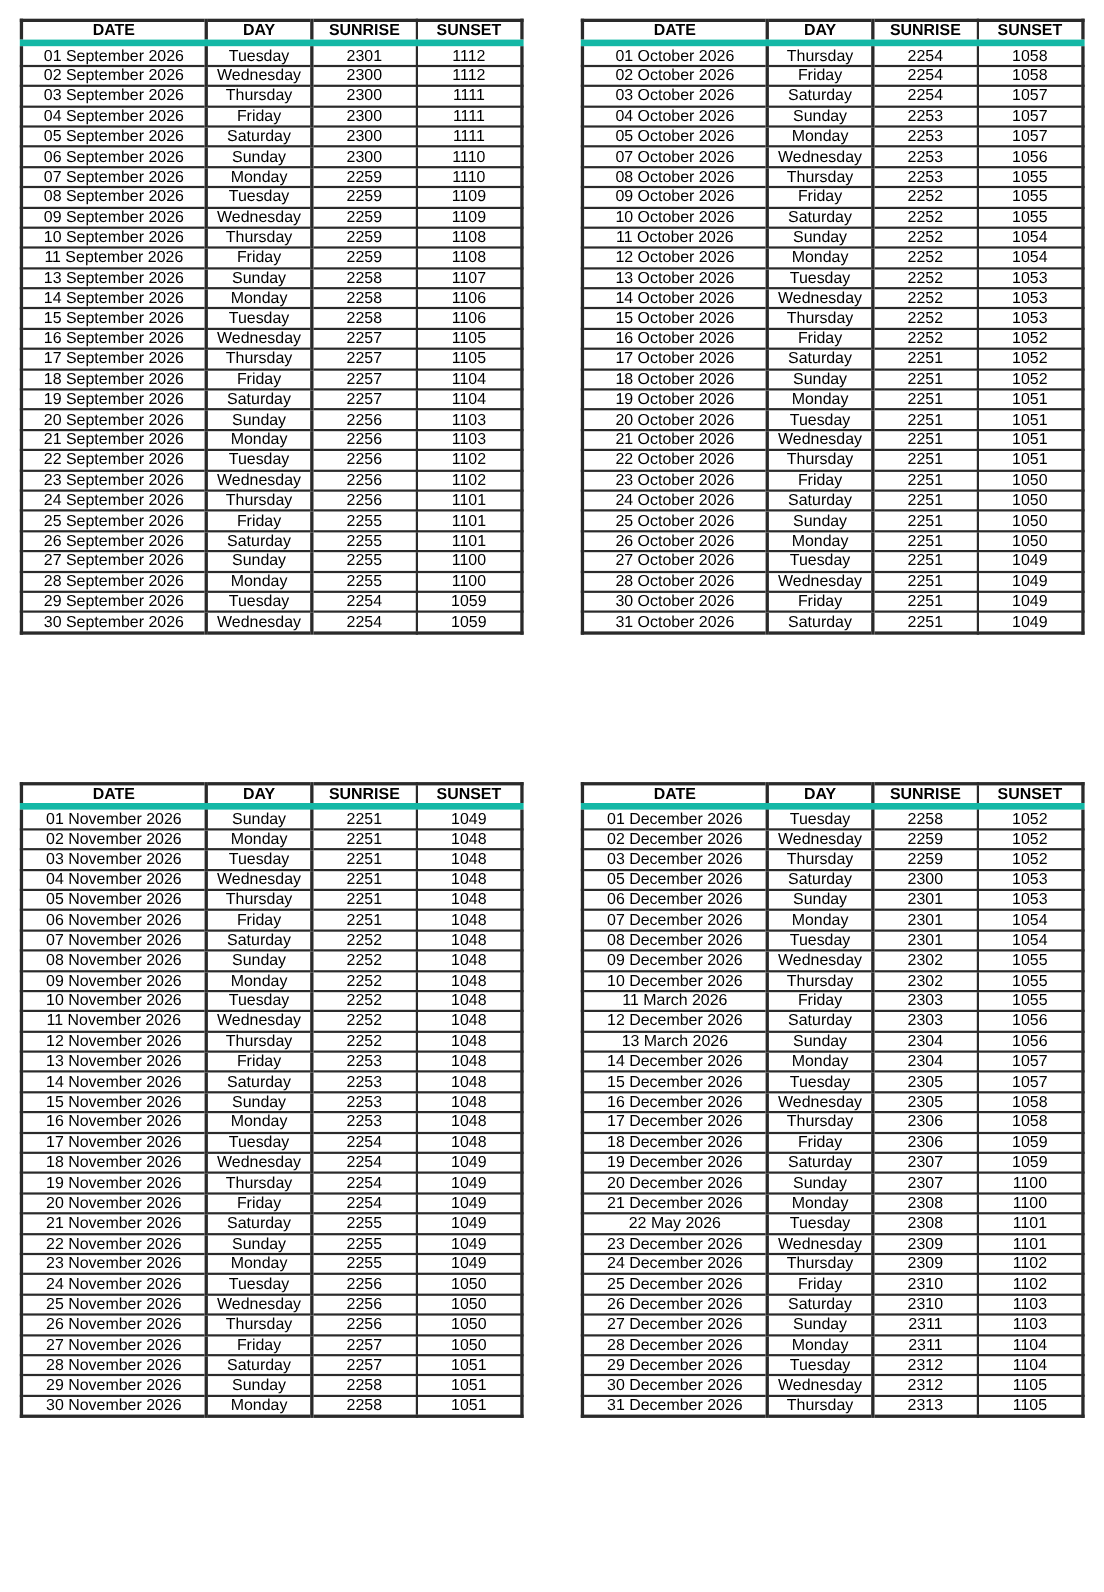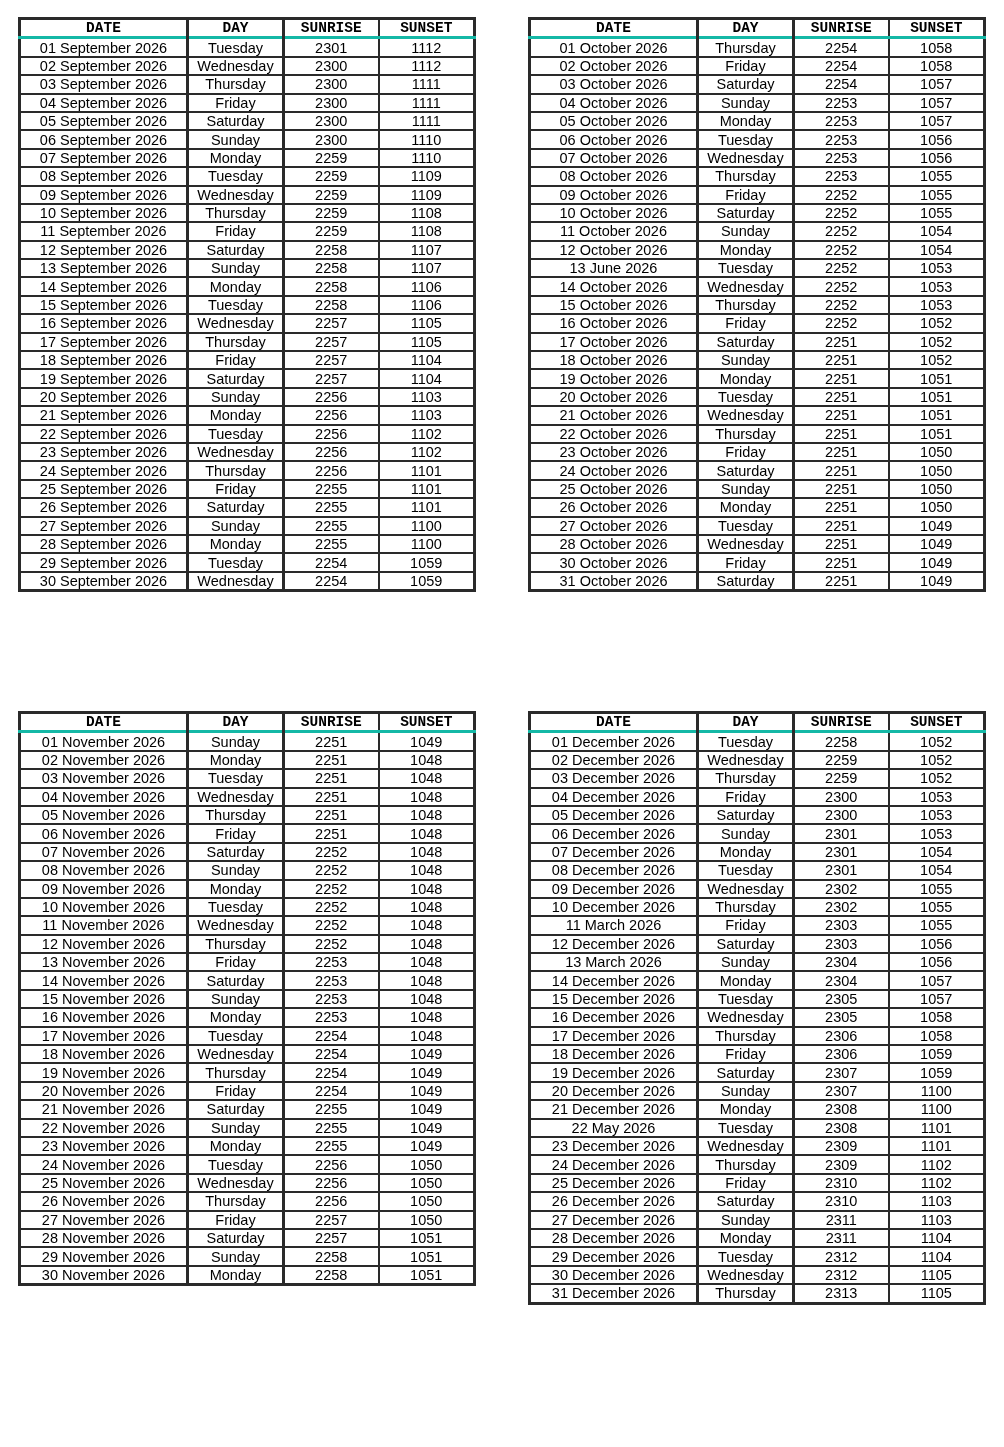--- a/index.html
+++ b/index.html
@@ -14,21 +14,21 @@
     border: 2px solid #2a2a2a;
     padding: 0;
     text-align: center;
     font-size: 14.5px;
     line-height: 16px;
     height: 16.4px;
     overflow: hidden;
     white-space: nowrap;
   }
   .tbl th { font-weight: bold; font-size: 14.5px; }
-  .tbl thead tr { border-bottom: 3px solid #14b8a6; font-family: Liberation Mono, monospace; }
+  .tbl thead tr { border-bottom: 6px solid #14b8a6; }
   .tbl td.c-date, .tbl th.c-date { border-right: 3px solid #2a2a2a; }
   .tbl td.c-day, .tbl th.c-day { border-right: 3px solid #2a2a2a; }
   .t-sep { left: 18px; top: 17px; width: 457px; }
   .t-oct { left: 528px; top: 17px; width: 457px; }
   .t-nov { left: 18px; top: 711px; width: 457px; }
   .t-dec { left: 528px; top: 711px; width: 457px; }
   col.w-date { width: 168px; }
   col.w-day { width: 96px; }
   col.w-sr { width: 95px; }
   col.w-ss { width: 96px; }
@@ -112,26 +112,20 @@
         <td>2259</td>
         <td>1108</td>
       </tr>
       <tr>
         <td class="c-date">11 September 2026</td>
         <td class="c-day">Friday</td>
         <td>2259</td>
         <td>1108</td>
       </tr>
       <tr>
-        <td class="c-date">12 September 2026</td>
-        <td class="c-day">Saturday</td>
-        <td>2258</td>
-        <td>1107</td>
-      </tr>
-      <tr>
         <td class="c-date">13 September 2026</td>
         <td class="c-day">Sunday</td>
         <td>2258</td>
         <td>1107</td>
       </tr>
       <tr>
         <td class="c-date">14 September 2026</td>
         <td class="c-day">Monday</td>
         <td>2258</td>
         <td>1106</td>
@@ -275,32 +269,26 @@
         <td>2253</td>
         <td>1057</td>
       </tr>
       <tr>
         <td class="c-date">05 October 2026</td>
         <td class="c-day">Monday</td>
         <td>2253</td>
         <td>1057</td>
       </tr>
       <tr>
-        <td class="c-date">06 October 2026</td>
-        <td class="c-day">Tuesday</td>
+        <td class="c-date">07 October 2026</td>
+        <td class="c-day">Wednesday</td>
         <td>2253</td>
         <td>1056</td>
       </tr>
       <tr>
-        <td class="c-date">07 October 2026</td>
-        <td class="c-day">Wednesday</td>
-        <td>2253</td>
-        <td>1056</td>
-      </tr>
-      <tr>
         <td class="c-date">08 October 2026</td>
         <td class="c-day">Thursday</td>
         <td>2253</td>
         <td>1055</td>
       </tr>
       <tr>
         <td class="c-date">09 October 2026</td>
         <td class="c-day">Friday</td>
         <td>2252</td>
         <td>1055</td>
@@ -317,21 +305,21 @@
         <td>2252</td>
         <td>1054</td>
       </tr>
       <tr>
         <td class="c-date">12 October 2026</td>
         <td class="c-day">Monday</td>
         <td>2252</td>
         <td>1054</td>
       </tr>
       <tr>
-        <td class="c-date">13 June 2026</td>
+        <td class="c-date">13 October 2026</td>
         <td class="c-day">Tuesday</td>
         <td>2252</td>
         <td>1053</td>
       </tr>
       <tr>
         <td class="c-date">14 October 2026</td>
         <td class="c-day">Wednesday</td>
         <td>2252</td>
         <td>1053</td>
       </tr>
@@ -661,26 +649,20 @@
         <td>2259</td>
         <td>1052</td>
       </tr>
       <tr>
         <td class="c-date">03 December 2026</td>
         <td class="c-day">Thursday</td>
         <td>2259</td>
         <td>1052</td>
       </tr>
       <tr>
-        <td class="c-date">04 December 2026</td>
-        <td class="c-day">Friday</td>
-        <td>2300</td>
-        <td>1053</td>
-      </tr>
-      <tr>
         <td class="c-date">05 December 2026</td>
         <td class="c-day">Saturday</td>
         <td>2300</td>
         <td>1053</td>
       </tr>
       <tr>
         <td class="c-date">06 December 2026</td>
         <td class="c-day">Sunday</td>
         <td>2301</td>
         <td>1053</td>

